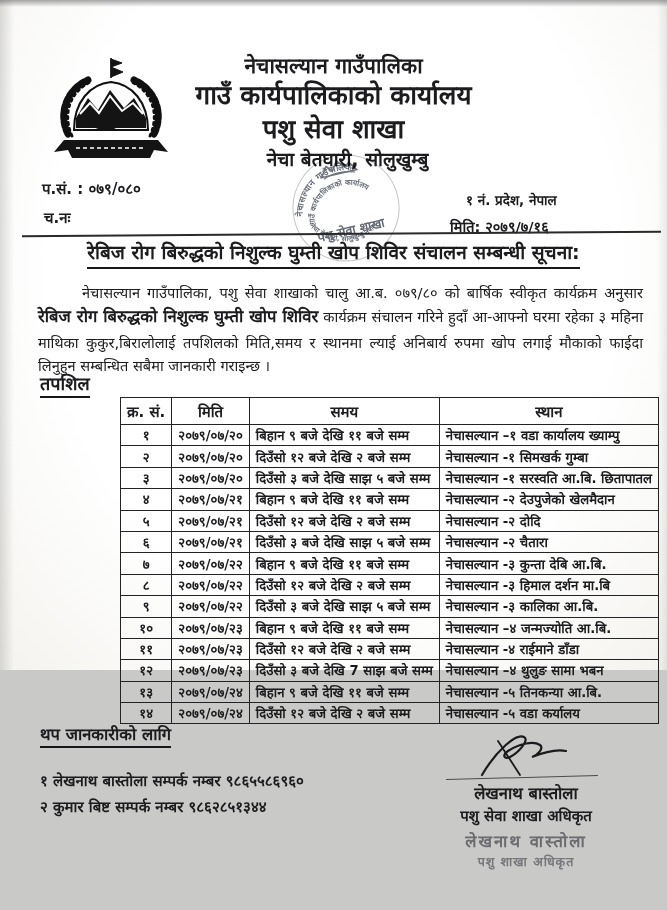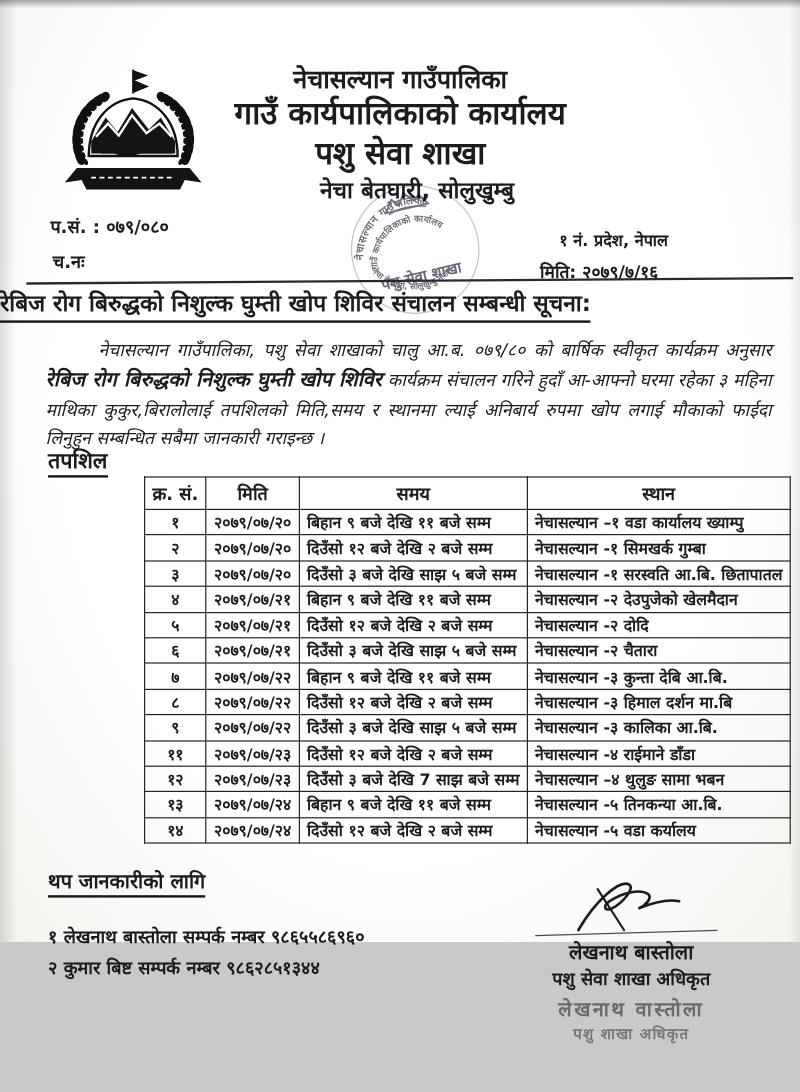--- a/index.html
+++ b/index.html
@@ -3,21 +3,21 @@
 <meta charset="utf-8">
 <style>
   html,body{margin:0;padding:0;}
   body{
     width:667px;height:910px;
     font-family:"DejaVu Sans","Liberation Sans",sans-serif;
     background:#c9c9c7;
     overflow:hidden;
   }
   .page{
-    position:relative;width:667px;height:785px;
+    position:relative;width:667px;height:670px;
     background:
       linear-gradient(180deg, rgba(60,60,60,.45) 0px, rgba(60,60,60,0) 7px),
       linear-gradient(90deg, rgba(120,120,115,.25) 0px, rgba(120,120,115,0) 14px),
       linear-gradient(270deg, rgba(140,140,135,.18) 0px, rgba(140,140,135,0) 10px),
       radial-gradient(ellipse at 50% 40%, #ffffff 60%, #f4f3ef 100%);
     color:#1c1c1e;
   }
   .abs{position:absolute;}
   
   .hdr{left:0;right:0;top:54px;text-align:center;line-height:1.15;}
@@ -29,25 +29,25 @@
   
   .refno{left:42px;top:178px;font-size:15px;font-weight:700;}
   .chno{left:44px;top:207px;font-size:15px;font-weight:700;}
   .province{left:466px;top:191px;font-size:13.5px;font-weight:700;}
   .miti{left:450px;top:216px;font-size:14.5px;font-weight:700;}
   .sep{left:22px;right:6px;top:233px;border-top:2.2px solid #2a2a2c;transform:rotate(-0.4deg);}
   
   .stamp{left:281px;top:143px;width:130px;height:130px;transform:rotate(-13deg);
          opacity:.82;mix-blend-mode:multiply;pointer-events:none;}
   
-  .title-wrap{left:0;right:0;top:239px;}
+  .title-wrap{left:0;right:0;top:239px;text-align:center;}
   .title{display:inline-block;font-size:19px;font-weight:700;
          border-bottom:2.4px solid #17171a;padding-bottom:2px;}
   .body-par{left:38px;right:24px;top:281px;font-size:14.6px;line-height:1.6;
-            text-align:justify;text-indent:44px;font-weight:500;font-style:italic;}
+            text-align:justify;text-indent:44px;font-weight:500;}
   .body-par b{font-size:16.6px;font-weight:700;}
   .detail-h{left:40px;top:371px;font-size:18px;font-weight:700;
             border-bottom:2.4px solid #17171a;padding-bottom:1px;}
   
   .tbl{left:120px;top:397px;width:523px;border-collapse:collapse;
        font-size:13.2px;font-weight:700;}
   .tbl th,.tbl td{border:1.6px solid #232325;padding:1px 6px;height:18.4px;
                   white-space:nowrap;overflow:hidden;}
   .tbl th{font-size:15px;font-weight:700;height:24px;}
   .tbl td:nth-child(1){width:42px;text-align:center;}
@@ -206,20 +206,26 @@
           <td>दिउँसो १२ बजे देखि २ बजे सम्म</td>
           <td>नेचासल्यान -३ हिमाल दर्शन मा.बि</td>
         </tr>
         <tr>
           <td>९</td>
           <td>२०७९/०७/२२</td>
           <td>दिउँसो ३ बजे देखि साझ ५ बजे सम्म</td>
           <td>नेचासल्यान -३ कालिका आ.बि.</td>
         </tr>
         <tr>
+          <td>१०</td>
+          <td>२०७९/०७/२३</td>
+          <td>बिहान ९ बजे देखि ११ बजे सम्म</td>
+          <td>नेचासल्यान –४ जन्मज्योति आ.बि.</td>
+        </tr>
+        <tr>
           <td>११</td>
           <td>२०७९/०७/२३</td>
           <td>दिउँसो १२ बजे देखि २ बजे सम्म</td>
           <td>नेचासल्यान -४ राईमाने डाँडा</td>
         </tr>
         <tr>
           <td>१२</td>
           <td>२०७९/०७/२३</td>
           <td>दिउँसो ३ बजे देखि 7 साझ बजे सम्म</td>
           <td>नेचासल्यान –४ थुलुङ सामा भबन</td>

